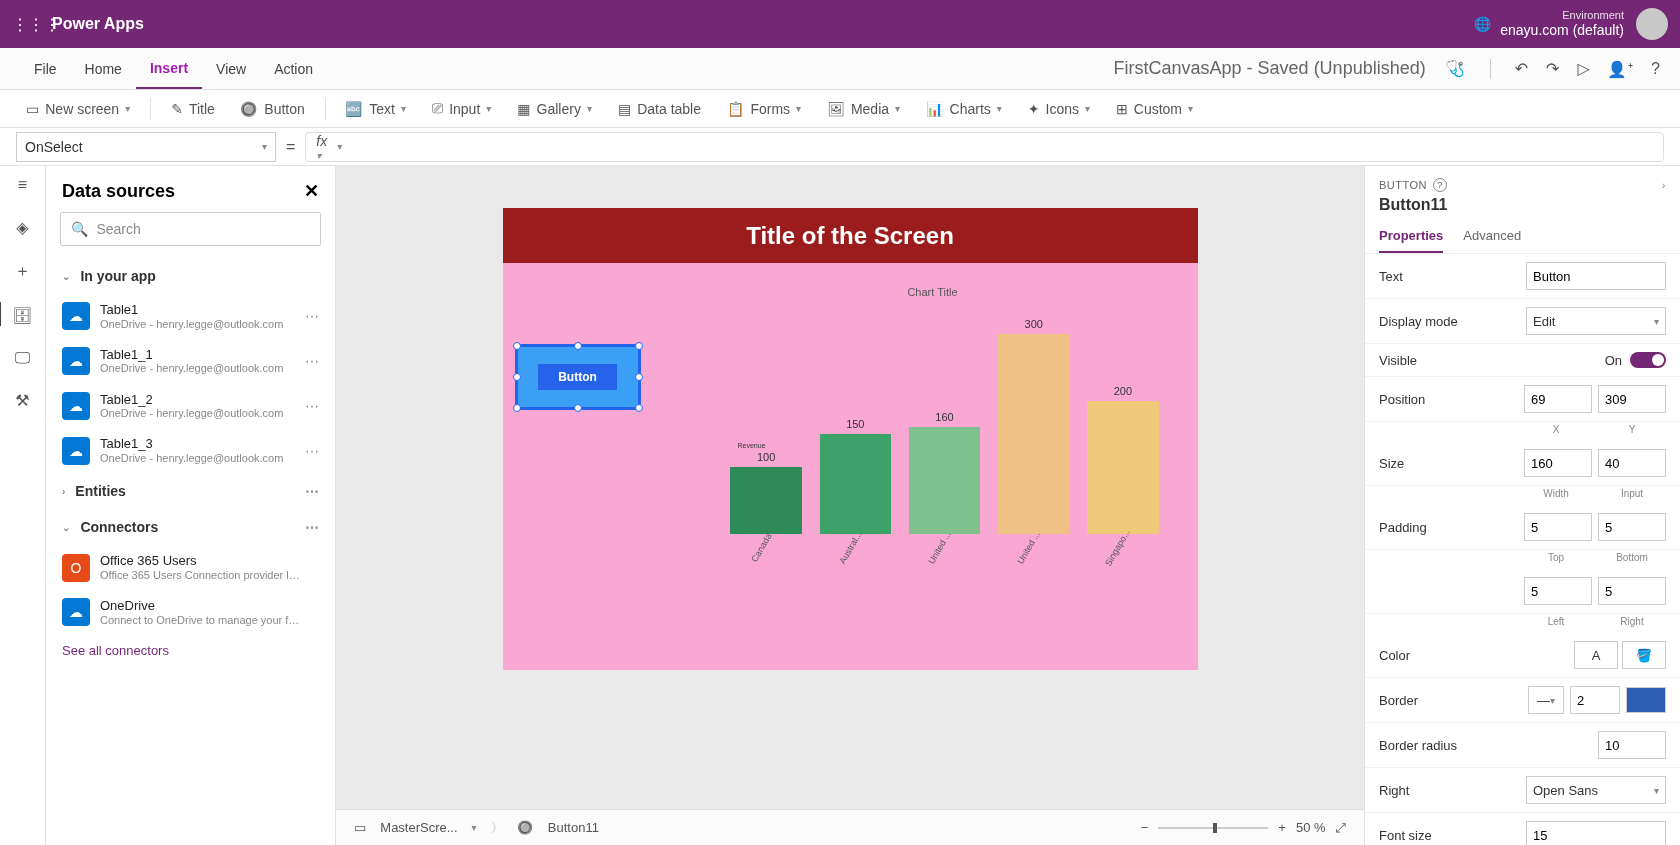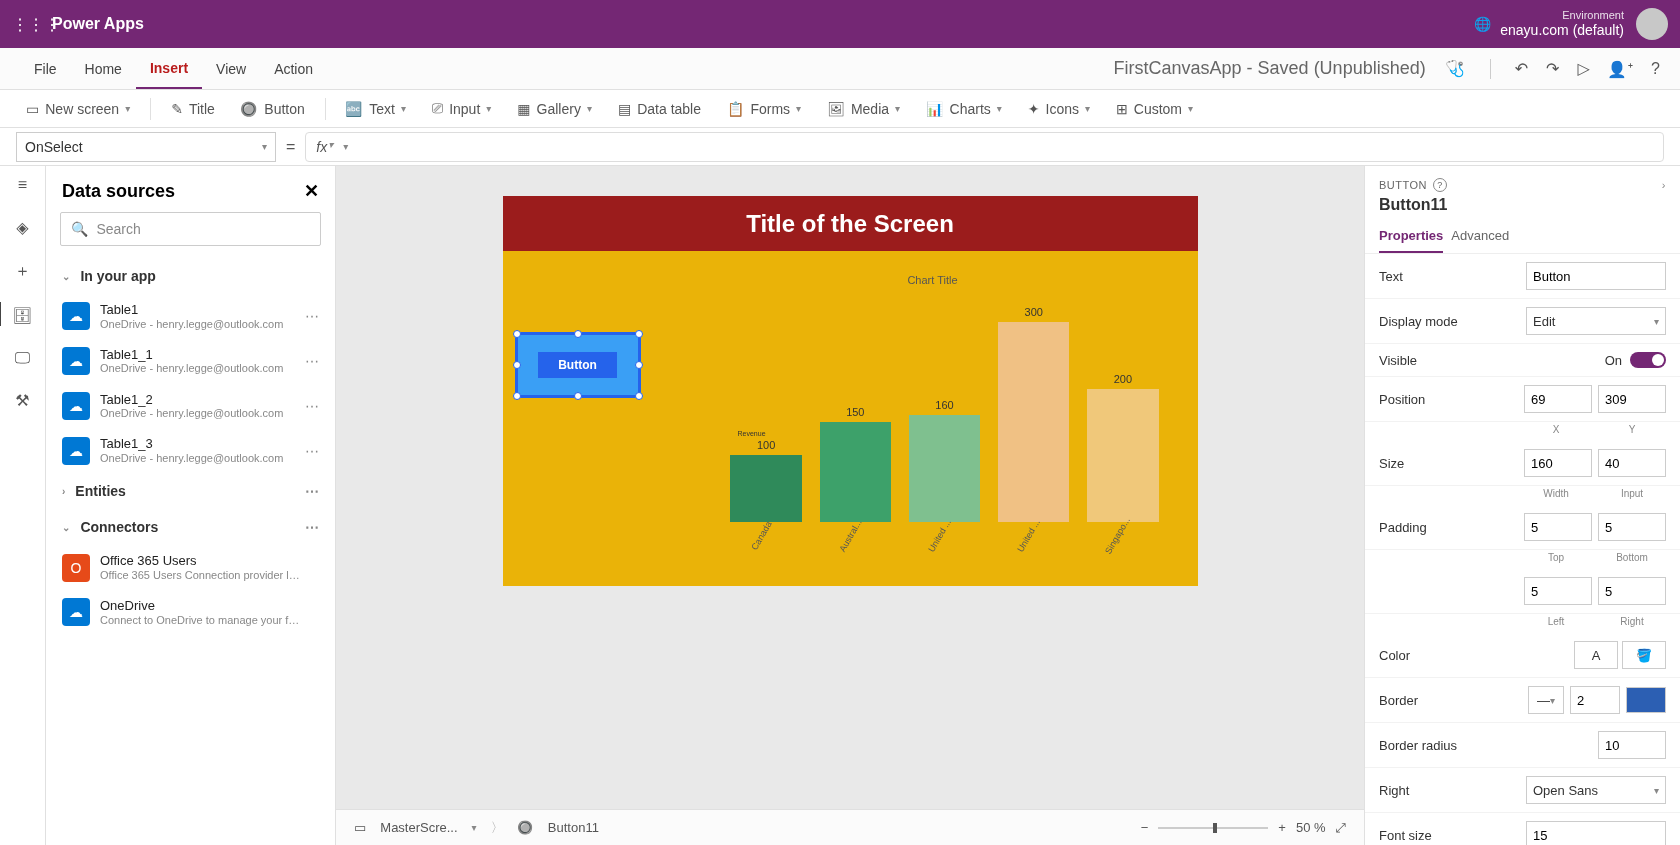--- a/index.html
+++ b/index.html
@@ -12,37 +12,37 @@
 .header-spacer { flex: 1; }
 .env-block { text-align: right; line-height: 1.2; margin-right: 12px; display:flex; align-items:center; gap:8px;}
 .env-block .globe{font-size:14px;opacity:.9}
 .env-label { font-size: 11px; opacity: .85; display:block;}
 .env-name { font-size: 14px; display:block;}
 .avatar { width: 32px; height: 32px; border-radius: 50%; background: #c8c8c8; }
 
 
 .menu-bar { height: 42px; background: #fbfbfb; border-bottom: 1px solid #e0e0e0; display: flex; align-items: center; padding: 0 20px; }
 .menu-item { font-size: 14px; color: #444; padding: 8px 14px; height: 100%; display: flex; align-items: center; cursor: pointer; }
-.menu-item.active { color: #b91c1c; border-bottom: 2px solid #742774; font-weight: 600; }
+.menu-item.active { color: #a21caf; border-bottom: 2px solid #742774; font-weight: 600; }
 .menu-spacer { flex: 1; }
 .doc-title { font-size: 18px; color: #666; margin-right: 20px; }
 .menu-icons { display: flex; gap: 18px; align-items: center; color: #555; font-size: 16px; }
 .menu-divider{width:1px;height:20px;background:#ccc;margin:0 6px}
 
 
 .ribbon { height: 38px; background: #fff; border-bottom: 1px solid #e0e0e0; display: flex; align-items: center; padding: 0 16px; gap: 6px; font-size: 14px; color: #555; }
 .rib-btn { display: flex; align-items: center; gap: 6px; padding: 4px 10px; cursor: pointer; }
 .rib-divider { width: 1px; height: 22px; background: #e0e0e0; margin: 0 4px; }
 
 
 .formula-bar { height: 38px; background: #fff; border-bottom: 1px solid #e0e0e0; display: flex; align-items: center; padding: 4px 16px; gap: 10px; }
 .prop-select { width: 260px; height: 30px; border: 1px solid #ccc; background: #fff; padding: 0 8px; font-size: 14px; color: #333; display:flex; align-items:center; justify-content:space-between;}
 .eq { font-size: 16px; color: #555; }
 .fx-box{border:1px solid #ddd;height:30px;display:flex;align-items:center;gap:10px;padding:0 10px;flex:1;border-radius:4px}
-.fx { font-size: 14px; color: #555; font-style:italic; display:flex;align-items:flex-start;gap:1px;}
+.fx { font-size: 14px; color: #555; font-style:italic; display:flex;align-items:flex-start;gap:1px;flex-direction:column;}
 .formula-input { color: #0f6cbd; font-family: Consolas, monospace; font-size: 14px; flex:1}
 
 
 .main { position: absolute; top: 166px; left: 0; right: 0; bottom: 0; display: flex; }
 .rail { width: 46px; background: #fff; border-right: 1px solid #e0e0e0; display: flex; flex-direction: column; align-items: center; padding-top: 10px; gap: 24px; color: #555; font-size:16px;}
 .rail-item{cursor:pointer;position:relative}
 .rail-item.active::before{content:'';position:absolute;left:-14px;top:-4px;width:3px;height:24px;background:#444}
 
 
 .ds-panel { width: 290px; background: #fff; border-right: 1px solid #e0e0e0; overflow-y: auto; }
@@ -54,21 +54,21 @@
 .ds-icon { width: 28px; height: 28px; border-radius: 4px; background: #0078d4; display: flex; align-items: center; justify-content: center; color: #fff; font-size: 14px; flex-shrink:0;}
 .ds-icon.orange{background:#e64a19}
 .ds-text { font-size: 13px; line-height: 1.2; min-width:0;}
 .ds-text .t { color: #222; }
 .ds-text .s { color: #888; font-size: 11px; white-space:nowrap;overflow:hidden;text-overflow:ellipsis;display:block;max-width:200px;}
 .ds-dots { color: #888; font-size:14px;}
 .ds-link{color:#742774;font-size:13px;padding:8px 16px;cursor:pointer}
 
 
 .canvas-outer { flex: 1; display: flex; align-items: flex-start; justify-content: center; background: #e9e9e9; position: relative; }
-.canvas { width: 695px; height: 390px; background: #eab308; margin-top: 30px; position: relative; }
+.canvas { width: 695px; height: 462px; background: #f9a8d4; margin-top: 42px; position: relative; }
 .screen-title { background: #9b1c1c; color: #fff; height: 55px; display: flex; align-items: center; justify-content: center; font-size: 24px; font-weight: 700; }
 .sel-button { position: absolute; left: 12px; top: 136px; width: 126px; height: 66px; background: #3a9ff5; border: 3px solid #2563eb; display: flex; align-items: center; justify-content: center; }
 .sel-button .inner { background: #2563eb; color: #fff; font-size: 12px; font-weight: 600; padding: 6px 20px; position: relative; }
 .handle { position: absolute; width: 8px; height: 8px; background: #fff; border: 1px solid #2563eb; border-radius: 50%; }
 .chart { position: absolute; left: 195px; top: 78px; width: 470px; height: 300px; }
 .chart-title { text-align: center; font-size: 11px; color: #555; margin-bottom: 6px; }
 .bars { position: relative; height: 230px; display: flex; align-items: flex-end; gap: 0; padding-left: 24px;}
 .bar-wrap { flex: 1; display: flex; flex-direction: column; align-items: center; }
 .bar-val { font-size: 11px; color: #333; margin-bottom: 4px; }
 .bar { width: 80%; }
@@ -82,21 +82,21 @@
 .bc-spacer{flex:1}
 .zoom-ctrl{display:flex;align-items:center;gap:10px}
 .zoom-track{width:110px;height:2px;background:#ccc;position:relative}
 .zoom-thumb{position:absolute;top:-4px;width:4px;height:10px;background:#555;left:50%}
 
 
 .props { width: 316px; background: #fff; border-left: 1px solid #e0e0e0; font-size: 13px; color: #333; overflow-y: auto; }
 .props-head { padding: 12px 14px 4px; }
 .props-head .type { font-size: 11px; color: #666; letter-spacing: 0.5px; display:flex;align-items:center;gap:6px;}
 .props-head .name { font-size: 16px; font-weight: 600; margin-top: 4px; }
-.prop-tabs { display: flex; gap: 8px; padding: 10px 14px 0; border-bottom: 1px solid #eee; }
+.prop-tabs { display: flex; gap: 20px; padding: 10px 14px 0; border-bottom: 1px solid #eee; }
 .prop-tab { padding-bottom: 8px; cursor: pointer; color: #666; }
 .prop-tab.active { color: #742774; border-bottom: 2px solid #742774; font-weight: 600; }
 .prop-row { display: flex; align-items: center; padding: 8px 14px; border-bottom: 1px solid #f2f2f2; }
 .prop-row .lbl { flex: 1; }
 .prop-input { width: 140px; height: 28px; border: 1px solid #ccc; padding: 0 6px; font-size: 13px; }
 .prop-input.sm{width:68px}
 .prop-select-sm{width:140px;height:28px;border:1px solid #ccc;padding:0 6px;display:flex;align-items:center;justify-content:space-between;font-size:13px}
 .toggle { width: 36px; height: 16px; background: #742774; border-radius: 10px; position: relative; }
 .toggle::after { content: ''; position: absolute; right: 2px; top: 2px; width: 12px; height: 12px; background: #fff; border-radius: 50%; }
 .sub-row{display:flex;gap:8px;padding:2px 14px 6px;justify-content:flex-end}
@@ -249,20 +249,21 @@
           <span class="s">Office 365 Users Connection provider lets you ...</span>
         </div>
     </div>
     <div class="ds-item">
       <div class="ds-icon">☁</div>
       <div class="ds-text">
           <div class="t">OneDrive</div>
           <span class="s">Connect to OneDrive to manage your files. Yo...</span>
         </div>
     </div>
+    <div class="ds-link">See all connectors</div>
   </div>
 
   <div class="canvas-outer">
     <div class="canvas">
       <div class="screen-title">Title of the Screen</div>
       <div class="sel-button">
         <div class="inner">Button</div>
         <div class="handle" style="top:-5px;left:-5px"></div>
           <div class="handle" style="top:-5px;left:calc(50% - 4px)"></div>
           <div class="handle" style="top:-5px;right:-5px"></div>

